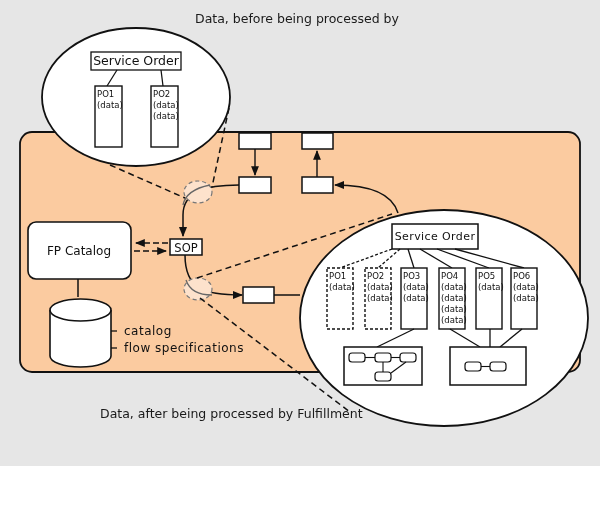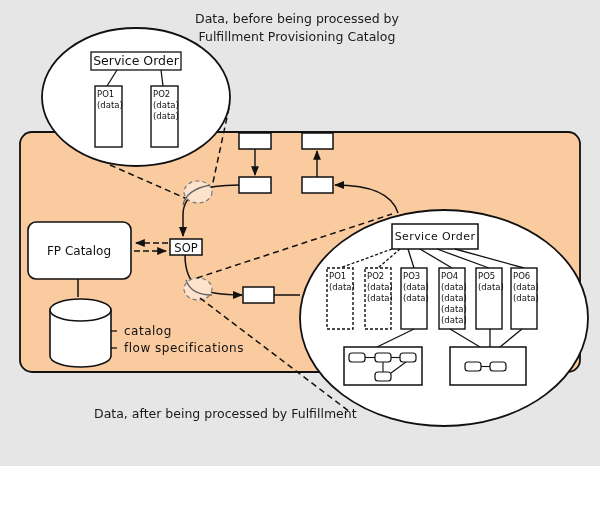--- a/index.html
+++ b/index.html
@@ -123,19 +123,18 @@
   <line x1="365" y1="357.5" x2="375" y2="357.5" stroke="#111" stroke-width="1.1"></line>
   <line x1="391" y1="357.5" x2="400" y2="357.5" stroke="#111" stroke-width="1.1"></line>
   <line x1="383" y1="362" x2="383" y2="372" stroke="#111" stroke-width="1.1"></line>
   <line x1="406" y1="362" x2="391" y2="373" stroke="#111" stroke-width="1.1"></line>
   <rect x="450" y="347" width="76" height="38" fill="#fff" stroke="#111" stroke-width="1.5"></rect>
   <rect x="465" y="362" width="16" height="9" rx="3" fill="#fff" stroke="#111" stroke-width="1.2"></rect>
   <rect x="490" y="362" width="16" height="9" rx="3" fill="#fff" stroke="#111" stroke-width="1.2"></rect>
   <line x1="481" y1="366.5" x2="490" y2="366.5" stroke="#111" stroke-width="1.1"></line>
 </svg>
 
-<div class="caption" style="left:195px; top:10px;text-align:center;">
+<div class="caption" style="left:195px; top:10px;">
   <div>Data, before being processed by</div>
-  <div>Fulfillment Provisioning Catalog</div>
 </div>
-<div class="caption" style="left:94px; top:405px;text-align:center;">
+<div class="caption" style="left:100px; top:405px;text-align:center;">
   <div>Data, after being processed by Fulfillment</div>
 </div>
 
 </body></html>

